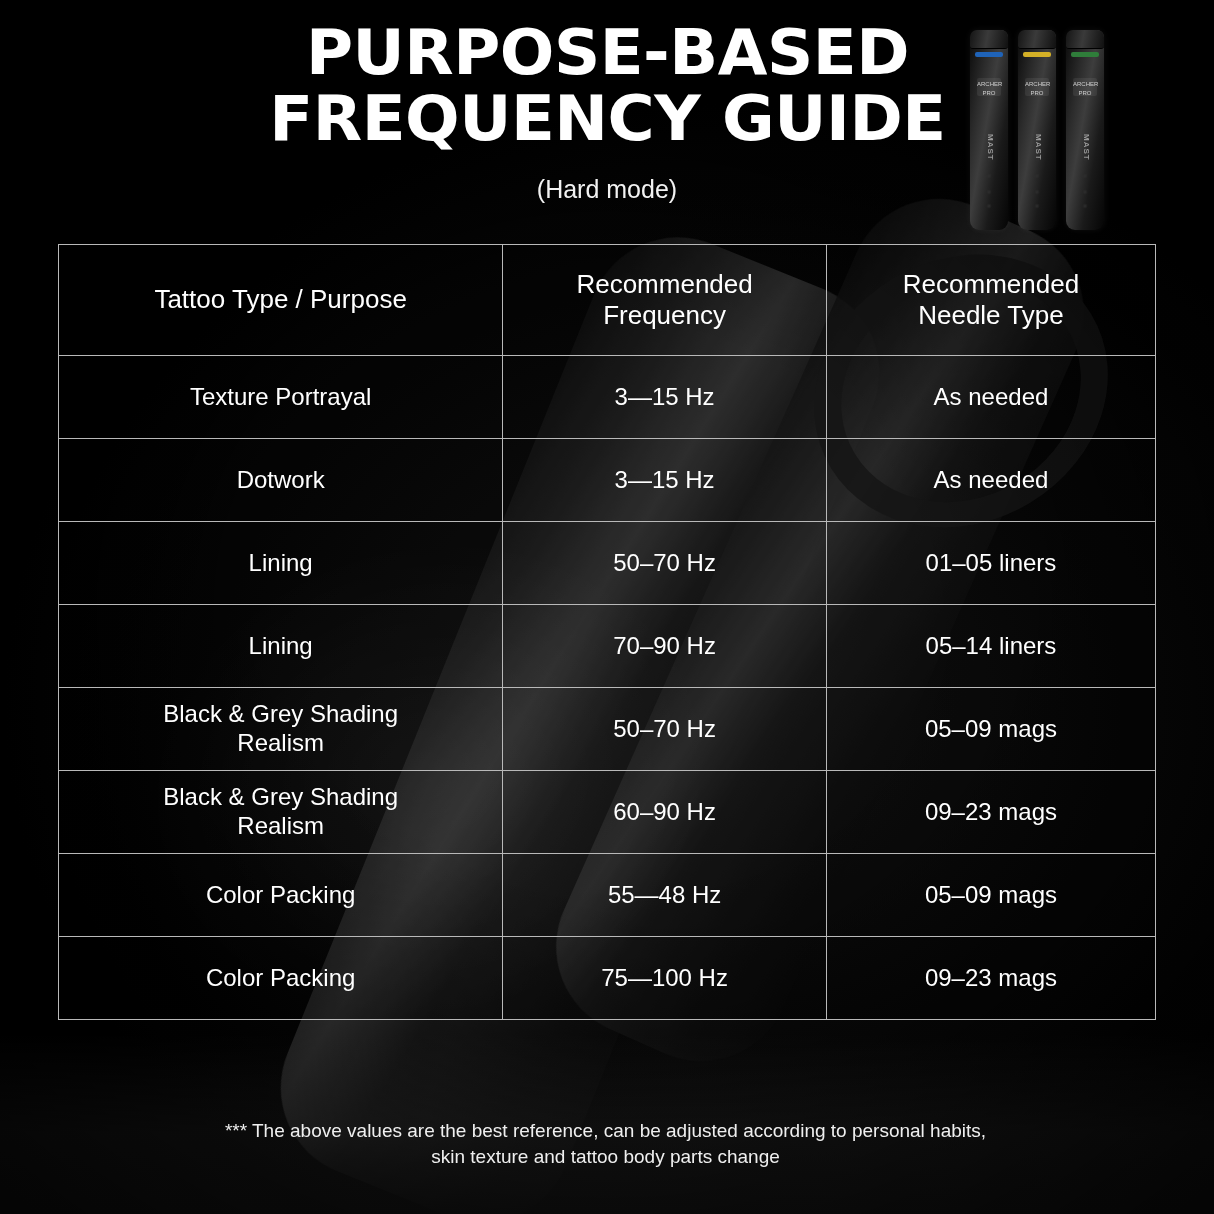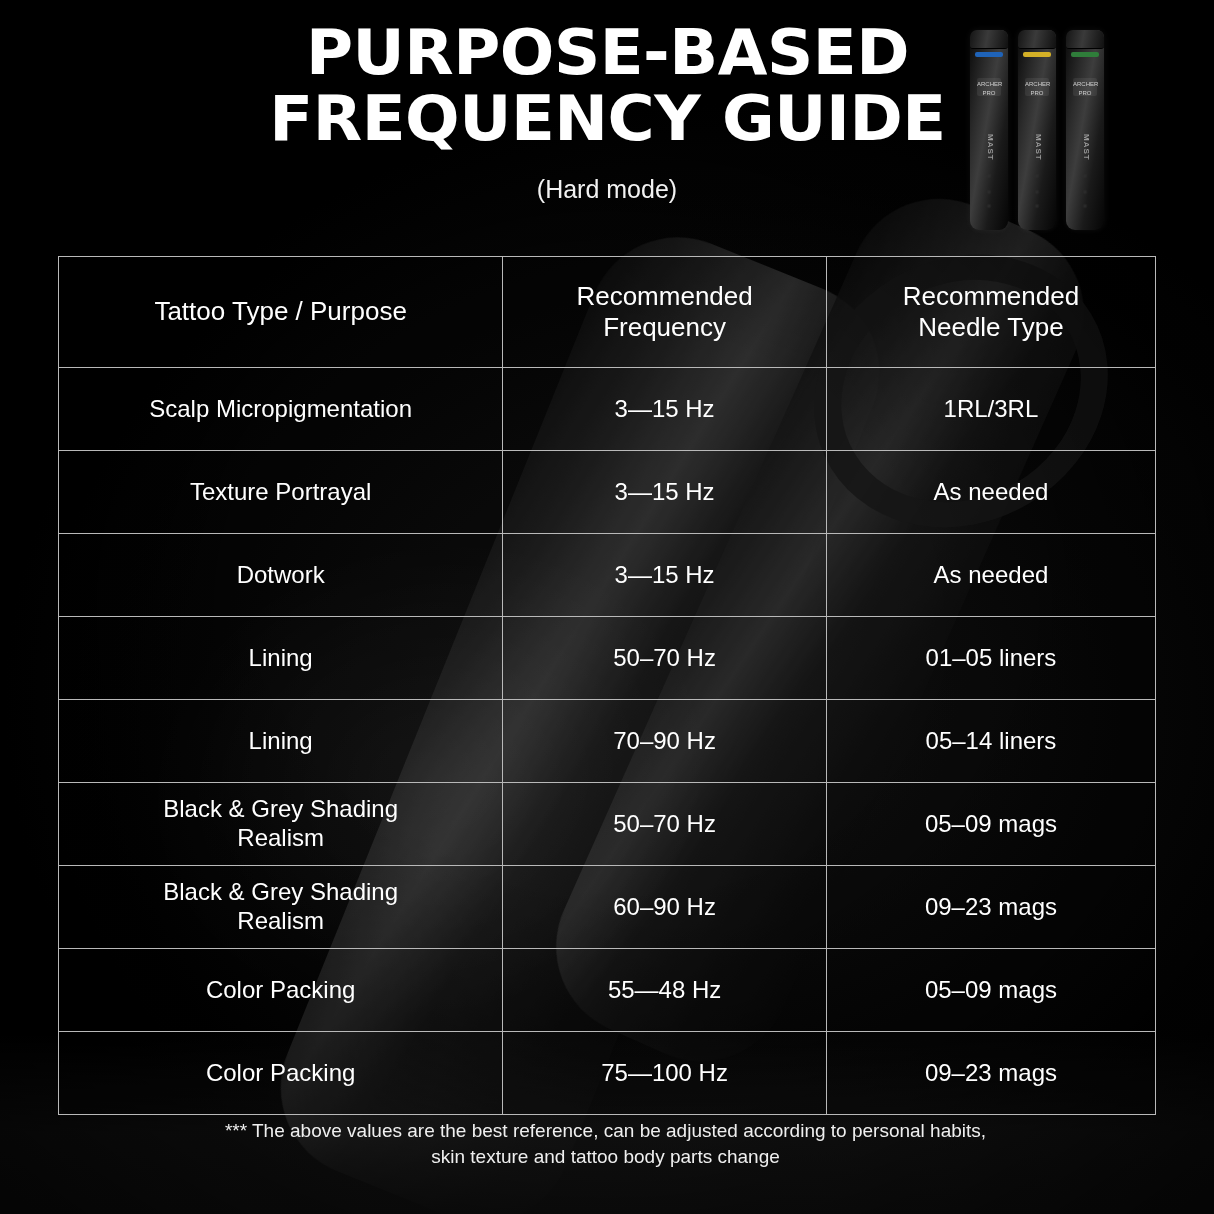--- a/index.html
+++ b/index.html
@@ -165,21 +165,21 @@
       radial-gradient(circle 4px at 10px 8px, #2e2e2e 0%, transparent 70%),
       radial-gradient(circle 4px at 10px 24px, #2e2e2e 0%, transparent 70%),
       radial-gradient(circle 4px at 10px 40px, #2e2e2e 0%, transparent 70%),
       radial-gradient(circle 4px at 10px 54px, #2e2e2e 0%, transparent 70%);
   }
 
   
   .table-wrap {
     position: absolute;
     left: 58px;
-    top: 256px;
+    top: 244px;
     width: 1098px;
   }
   table.guide {
     width: 100%;
     border-collapse: collapse;
     table-layout: fixed;
   }
   table.guide td, table.guide th {
     border: 1px solid #b9b9b9;
     text-align: center;
@@ -282,25 +282,20 @@
           <span>Frequency</span>
         </th>
         <th>
           <span>Recommended</span><br>
           <span>Needle Type</span>
         </th>
       </tr>
     </thead>
     <tbody>
       <tr>
-        <td>Scalp Micropigmentation</td>
-        <td>3—15 Hz</td>
-        <td>1RL/3RL</td>
-      </tr>
-      <tr>
         <td>Texture Portrayal</td>
         <td>3—15 Hz</td>
         <td>As needed</td>
       </tr>
       <tr>
         <td>Dotwork</td>
         <td>3—15 Hz</td>
         <td>As needed</td>
       </tr>
       <tr>

